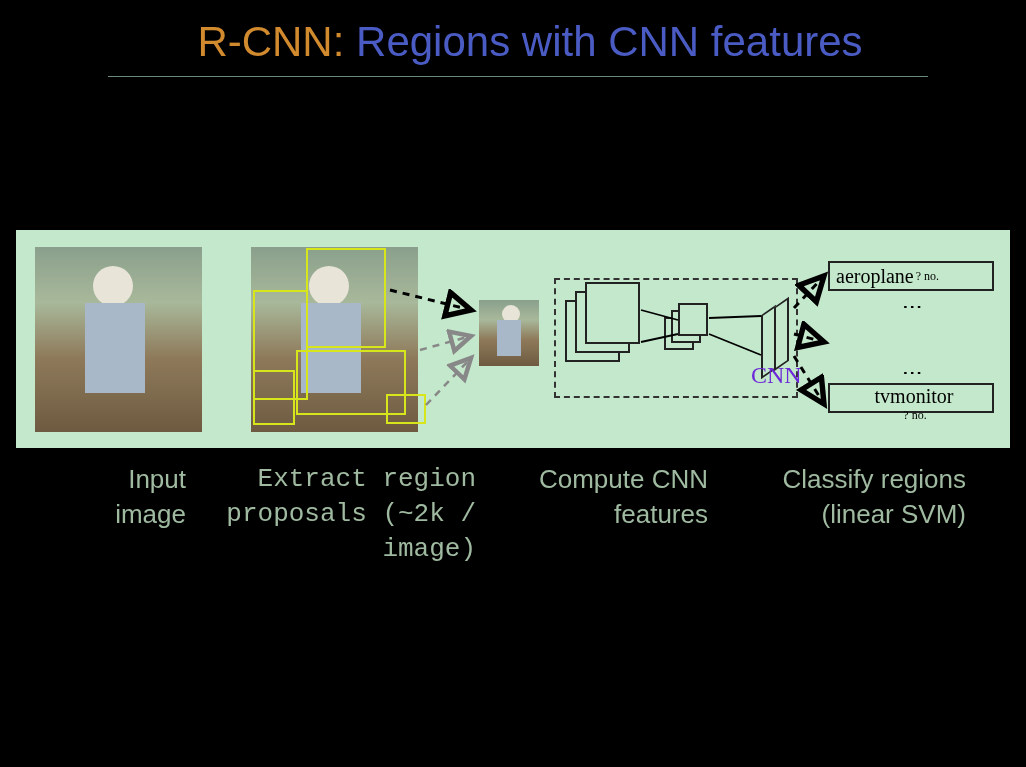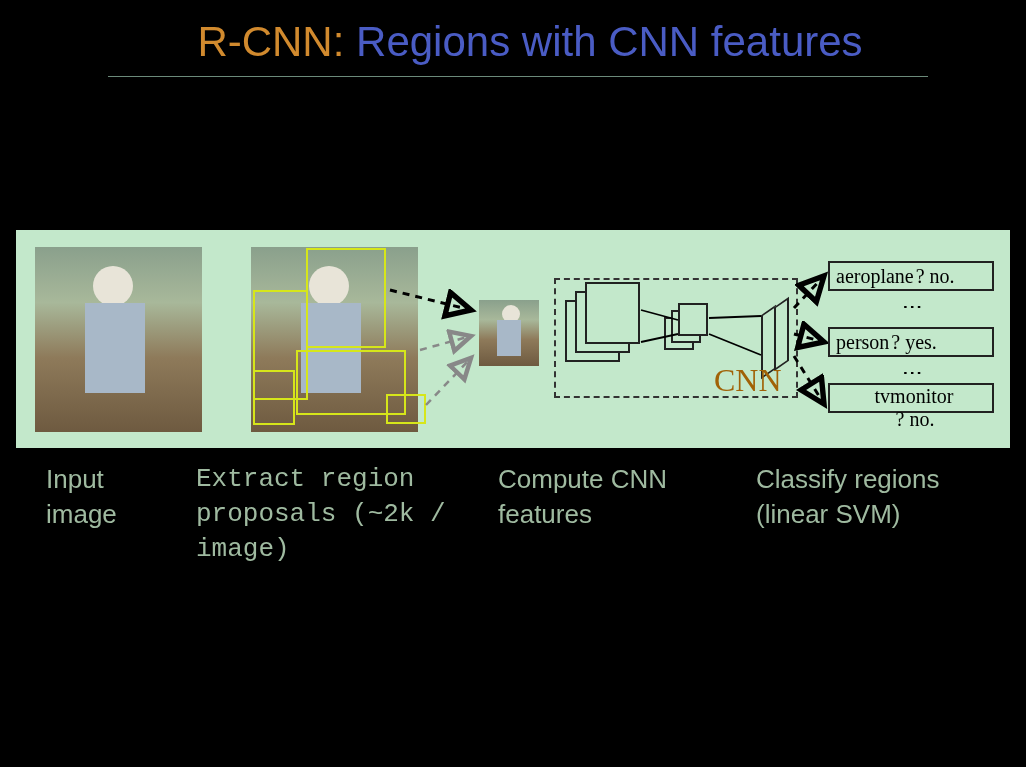--- a/index.html
+++ b/index.html
@@ -73,24 +73,24 @@
   .rb5 { top:140px; left:237px; width:42px; height:55px; }
   
   .cnn-box {
     position:absolute;
     top:48px; left:538px;
     width:244px; height:120px;
     border:2px dashed #333;
   }
   .cnn-label {
     position:absolute;
-    top:132px; left:698px;
+    top:132px; left:735px;
     font-family: "Times New Roman", serif;
-    font-size:32px;
-    color:#a16207;
+    font-size:24px;
+    color:#6d28d9;
   }
   .layer {
     position:absolute;
     border:2px solid #222;
     background:#c3e8cb;
   }
   .l1 { top:70px; left:549px; width:55px; height:62px; }
   .l2 { top:61px; left:559px; width:55px; height:62px; }
   .l3 { top:52px; left:569px; width:55px; height:62px; }
   .l4 { top:87px; left:648px; width:30px; height:33px; }
@@ -113,21 +113,21 @@
     height:30px;
     border:2px solid #222;
     background:#c3e8cb;
     font-family:"Times New Roman", serif;
     font-size:20px;
     color:#000;
     display:flex;
     align-items:center;
     padding-left:6px;
   }
-  .cls-box .q { font-size:20px; margin-left:2px;}
+  .cls-box .q { font-size:12px; margin-left:2px;}
   .cls1 { top:31px; }
   .cls2 { top:97px; }
   .cls3 { top:153px;flex-direction:column; }
   .vdots {
     position:absolute;
     left:892px;
     font-family:"Times New Roman", serif;
     font-size:20px;
     color:#000;
     letter-spacing:0;
@@ -139,21 +139,21 @@
   
   .captions {
     position:absolute;
     top:462px;
     left:16px;
     width:994px;
     color:#9fbaa0;
     font-size:26px;
     font-weight:400;
   }
-  .cap { position:absolute; text-align:left; line-height:1.35; }
+  .cap { position:absolute; text-align:right; line-height:1.35; }
   .cap1 { left:30px; width:140px; }
   .cap2 { left:180px; width:280px;font-family:Liberation Mono, monospace; }
   .cap3 { left:482px; width:210px; }
   .cap4 { left:740px; width:210px; }
   
   svg.arrows { position:absolute; top:0; left:0; width:994px; height:218px; pointer-events:none; }
 </style>
 </head>
 <body>
 
@@ -205,24 +205,20 @@
     <line x1="778" y1="78" x2="808" y2="46" stroke="#000" stroke-width="3" stroke-dasharray="7,6" marker-end="url(#ah-b)"></line>
     <line x1="778" y1="104" x2="808" y2="112" stroke="#000" stroke-width="3" stroke-dasharray="7,6" marker-end="url(#ah-b)"></line>
     <line x1="778" y1="126" x2="808" y2="174" stroke="#000" stroke-width="3" stroke-dasharray="7,6" marker-end="url(#ah-b)"></line>
   </svg>
 
   <div class="cls-box cls1">
     <span>aeroplane</span>
       <span class="q">? no.</span>
   </div>
   <div class="vdots vd1">⋮</div>
-  <div class="cls-box cls2">
-    <span>person</span>
-      <span class="q">? yes.</span>
-  </div>
   <div class="vdots vd2">⋮</div>
   <div class="cls-box cls3">
     <span>tvmonitor</span>
       <span class="q">? no.</span>
   </div>
 </div>
 
 <div class="captions">
   <div class="cap cap1">
     <div>Input<br>image</div>

